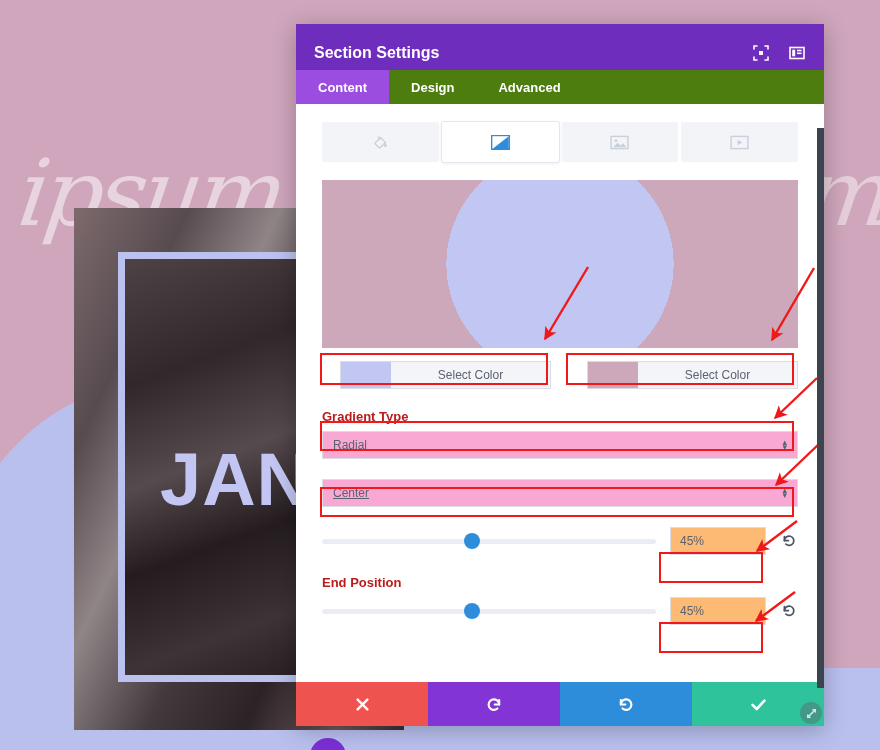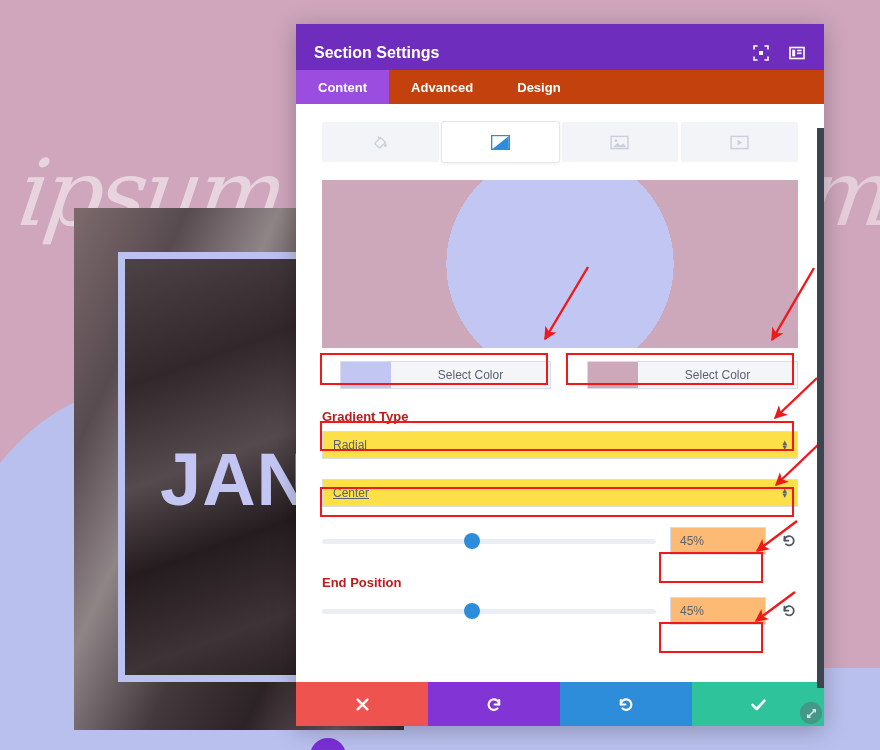--- a/index.html
+++ b/index.html
@@ -139,21 +139,21 @@
     height: 22px;
     margin-left: 14px;
     display: flex;
     align-items: center;
     justify-content: center;
     cursor: pointer;
   }
 
   .modal-tabs {
     height: 34px;
-    background: #c2410c;
+    background: #4d7c0f;
     display: flex;
     flex: 0 0 auto;
   }
   .modal-tab {
     padding: 0 22px;
     height: 100%;
     display: flex;
     align-items: center;
     color: #ffffff;
     font-size: 13px;
@@ -224,21 +224,21 @@
   .field-label {
     font-size: 13px;
     font-weight: 700;
     color: #b91c1c;
     margin-bottom: 7px;
   }
   .field-block { margin-bottom: 20px; }
 
   .select-box {
     height: 28px;
-    background: #fde047;
+    background: #f9a8d4;
     border: 1px solid #d9dee6;
     display: flex;
     align-items: center;
     padding: 0 10px;
     font-size: 12px;
     color: #5b6270;
     cursor: pointer;
     position: relative;
     text-decoration: underline;
   }
@@ -390,22 +390,22 @@
         <rect x="1" y="2.5" width="14" height="11" stroke="#ffffff" stroke-width="1.6" fill="none"></rect>
         <rect x="3.2" y="4.7" width="3" height="6.6" fill="#ffffff"></rect>
         <rect x="8" y="4.7" width="4.6" height="1.6" fill="#ffffff"></rect>
         <rect x="8" y="7.5" width="4.6" height="1.6" fill="#ffffff"></rect>
       </svg>
     </div>
   </div>
 
   <div class="modal-tabs">
     <div class="modal-tab active">Content</div>
+    <div class="modal-tab">Design</div>
     <div class="modal-tab">Advanced</div>
-    <div class="modal-tab">Design</div>
   </div>
 
   <div class="modal-body">
 
     <div class="bg-type-row">
       <div class="bg-type-btn">
         <svg width="17" height="17" viewBox="0 0 18 18">
           <path d="M3.5 9.2 9 3.7l5.2 5.2-5.4 5.4a1 1 0 0 1-1.4 0L3.5 10.6a1 1 0 0 1 0-1.4z" stroke="#c9cfdb" stroke-width="1.4" fill="none"></path>
           <path d="M6.6 3.2 8.6 5.2" stroke="#c9cfdb" stroke-width="1.4" stroke-linecap="round"></path>
           <path d="M15.7 12.2c0 .9-.7 1.6-1.5 1.6s-1.5-.7-1.5-1.6 1.5-2.6 1.5-2.6 1.5 1.7 1.5 2.6z" fill="#c9cfdb"></path>

